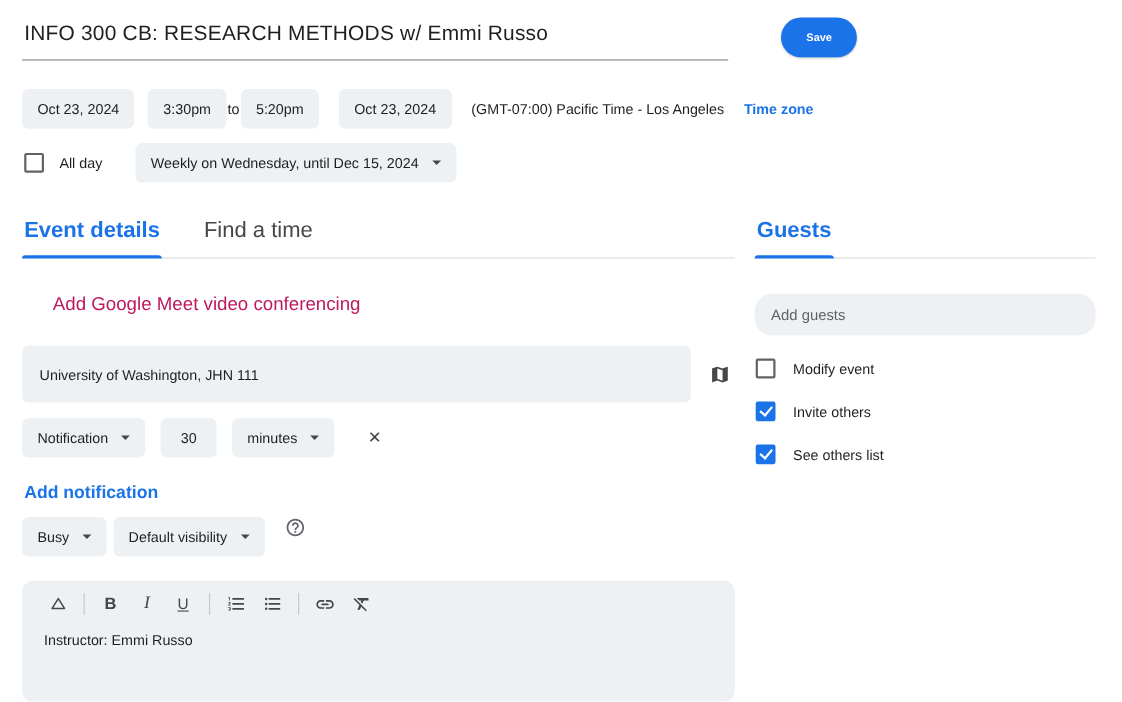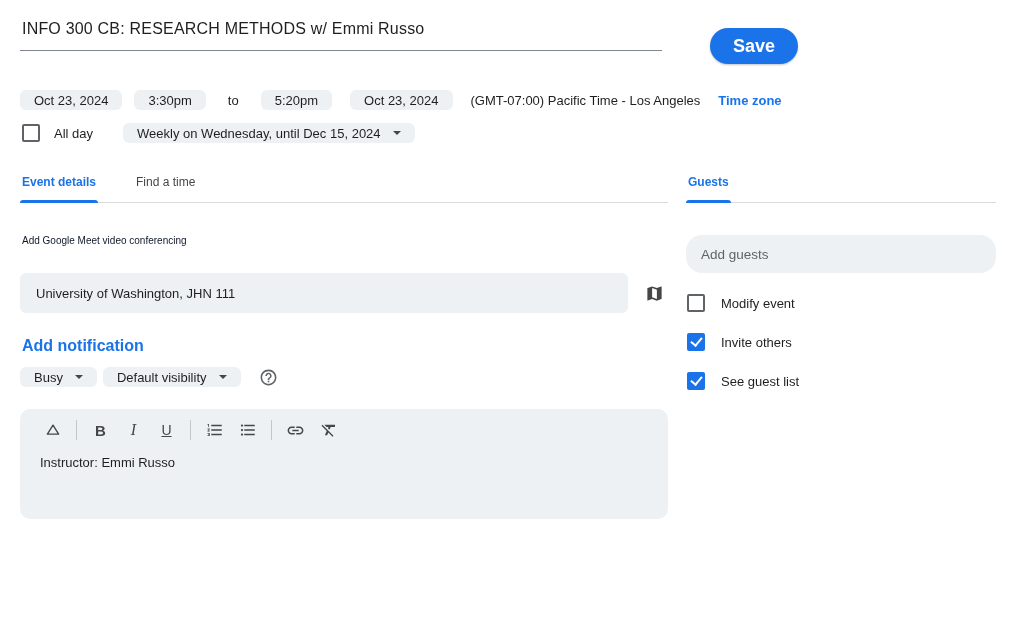--- a/index.html
+++ b/index.html
@@ -13,82 +13,82 @@
   body{
     width:1020px;height:638px;overflow:hidden;background:#fff;
     font-family:"Liberation Sans","DejaVu Sans",sans-serif;
     color:var(--text-primary,#1f1f1f);
   }
   .page{padding:12px 24px 0 20px;}
 
   
   .header-row{display:flex;align-items:flex-start;}
   .title-field{width:642px;border-bottom:1px solid #80868b;padding:8px 0 12px 2px;}
-  .title{font-size:16px;letter-spacing:.2px;color:var(--text-primary);white-space:nowrap;}
+  .title{font-size:19px;letter-spacing:.2px;color:var(--text-primary);white-space:nowrap;}
   .save-btn{
-    margin-left:48px;margin-top:16px;background:var(--accent,#1a73e8);color:#fff;border:none;
-    border-radius:18px;height:36px;padding:0 23px;font-size:18px;font-weight:bold;
+    margin-left:48px;margin-top:4px;background:var(--accent,#1a73e8);color:#fff;border:none;
+    border-radius:18px;height:36px;padding:0 23px;font-size:10px;font-weight:bold;
     font-family:inherit;box-shadow:0 1px 2px rgba(60,64,67,.3);cursor:pointer;
   }
 
   
   .chip{
-    background:var(--chip-bg,#eef1f4);border:none;border-radius:6px;height:20px;
+    background:var(--chip-bg,#eef1f4);border:none;border-radius:6px;height:36px;
     display:inline-flex;align-items:center;padding:0 14px;font-size:13px;
     color:var(--text-primary);font-family:inherit;cursor:pointer;white-space:nowrap;
   }
   .field{
-    background:var(--chip-bg,#eef1f4);border-radius:6px;height:40px;
+    background:var(--chip-bg,#eef1f4);border-radius:6px;height:52px;
     display:flex;align-items:center;padding:0 16px;font-size:13px;
   }
   .dd-arrow{width:0;height:0;border-left:4px solid transparent;border-right:4px solid transparent;
     border-top:4.5px solid #444746;margin-left:12px;}
 
   
   .datetime-row{margin-top:26px;display:flex;align-items:center;}
   .gap12{margin-left:12px;}
-  .to-label{margin:0 22px;font-size:13px;}
+  .to-label{margin:0 1px;font-size:13px;}
   .end-date{margin-left:18px;}
   .tz-text{margin-left:18px;font-size:13px;color:var(--text-primary);}
   .tz-link{margin-left:18px;font-size:13px;color:var(--accent,#1a73e8);font-weight:bold;cursor:pointer;}
 
   
   .allday-row{margin-top:13px;display:flex;align-items:center;padding-left:2px;}
   .checkbox{width:18px;height:18px;border:2px solid #5f6368;border-radius:2px;background:#fff;
     position:relative;flex:none;cursor:pointer;}
   .checkbox.checked{background:var(--accent,#1a73e8);border-color:var(--accent,#1a73e8);}
   .checkbox.checked::after{content:'';position:absolute;left:4px;top:0;width:5px;height:9px;
     border:solid #fff;border-width:0 2px 2px 0;transform:rotate(40deg);}
   .allday-label{margin-left:14px;font-size:13px;}
   .recur-chip{margin-left:30px;}
 
   
   .columns{display:flex;margin-top:32px;}
   .left-col{width:648px;flex:none;}
   .right-col{flex:1;margin-left:18px;}
   .tabs{display:flex;border-bottom:1px solid #dadce0;}
-  .tab{position:relative;font-size:12px;padding:0 2px 13px;margin-right:36px;color:#444746;cursor:pointer;}
+  .tab{position:relative;font-size:20px;padding:0 2px 13px;margin-right:36px;color:#444746;cursor:pointer;}
   .tab.active{color:var(--accent,#1a73e8);font-weight:bold;}
   .tab.active::after{content:'';position:absolute;left:0;right:0;bottom:-1px;height:3px;
     background:var(--accent,#1a73e8);border-radius:3px 3px 0 0;}
 
   
-  .meet-row{margin-top:32px;font-size:10px;color:#0f172a;padding-left:2px;cursor:pointer;}
+  .meet-row{margin-top:32px;font-size:17px;color:#be185d;padding-left:2px;cursor:pointer;margin-left:26px;}
   .location-row{margin-top:27px;display:flex;align-items:center;}
   .location-field{flex:1;cursor:text;}
   .map-icon{margin-left:17px;margin-right:4px;display:flex;cursor:pointer;}
   .notif-row{margin-top:14px;display:flex;align-items:center;}
   .notif-row .chip{margin-right:14px;}
   .notif-value{padding:0 18px;}
   .close-icon{margin-left:16px;font-size:15px;color:#444746;cursor:pointer;}
   .add-notif{margin-top:24px;font-size:16px;color:var(--accent,#1a73e8);font-weight:bold;cursor:pointer;padding-left:2px;}
   .owner-row{margin-top:28px;display:flex;align-items:center;}
   .color-chip{margin-left:16px;}
   .color-dot{width:17px;height:17px;border-radius:50%;background:#039be5;}
-  .busy-row{margin-top:12px;display:flex;align-items:center;}
+  .busy-row{margin-top:12px;display:flex;}
   .vis-chip{margin-left:6px;}
   .help-icon{margin-left:18px;display:flex;cursor:pointer;}
 
   
   .desc-box{margin-top:22px;background:var(--chip-bg,#eef1f4);border-radius:10px;height:110px;}
   .desc-toolbar{display:flex;align-items:center;padding:9px 14px 5px 16px;}
   .tb-btn{width:33px;height:24px;display:flex;justify-content:center;align-items:center;
     color:#444746;font-size:14px;cursor:pointer;border-radius:4px;}
   .tb-bold{font-weight:bold;font-size:15px;}
   .tb-italic{font-style:italic;font-family:"Liberation Serif",serif;font-size:16px;}
@@ -151,20 +151,32 @@
         <div class="field location-field">
           <span>University of Washington, JHN 111</span>
         </div>
         <span class="map-icon">
           <svg width="19" height="19" viewBox="0 0 24 24" fill="#444746">
               <path d="M20.5 3l-.16.03L15 5.1 9 3 3.36 4.9c-.21.07-.36.25-.36.48V20.5c0 .28.22.5.5.5l.16-.03L9 18.9l6 2.1 5.64-1.9c.21-.07.36-.25.36-.48V3.5c0-.28-.22-.5-.5-.5zM15 19l-6-2.11V5l6 2.11V19z"></path>
             </svg>
         </span>
       </div>
 
+      <div class="notif-row">
+        <div class="chip">
+          <span>Notification</span>
+          <span class="dd-arrow"></span>
+        </div>
+        <div class="chip notif-value">30</div>
+        <div class="chip">
+          <span>minutes</span>
+          <span class="dd-arrow"></span>
+        </div>
+        <span class="close-icon">✕</span>
+      </div>
 
       <div class="add-notif">Add notification</div>
 
 
       <div class="busy-row">
         <div class="chip">
           <span>Busy</span>
           <span class="dd-arrow"></span>
         </div>
         <div class="chip vis-chip">
@@ -227,18 +239,18 @@
       <div class="perm-row">
         <div class="checkbox"></div>
         <span class="perm-label">Modify event</span>
       </div>
       <div class="perm-row">
         <div class="checkbox checked"></div>
         <span class="perm-label">Invite others</span>
       </div>
       <div class="perm-row">
         <div class="checkbox checked"></div>
-        <span class="perm-label">See guest list</span>
+        <span class="perm-label">See others list</span>
       </div>
     </div>
 
   </div>
 </div>
 
 </body></html>

